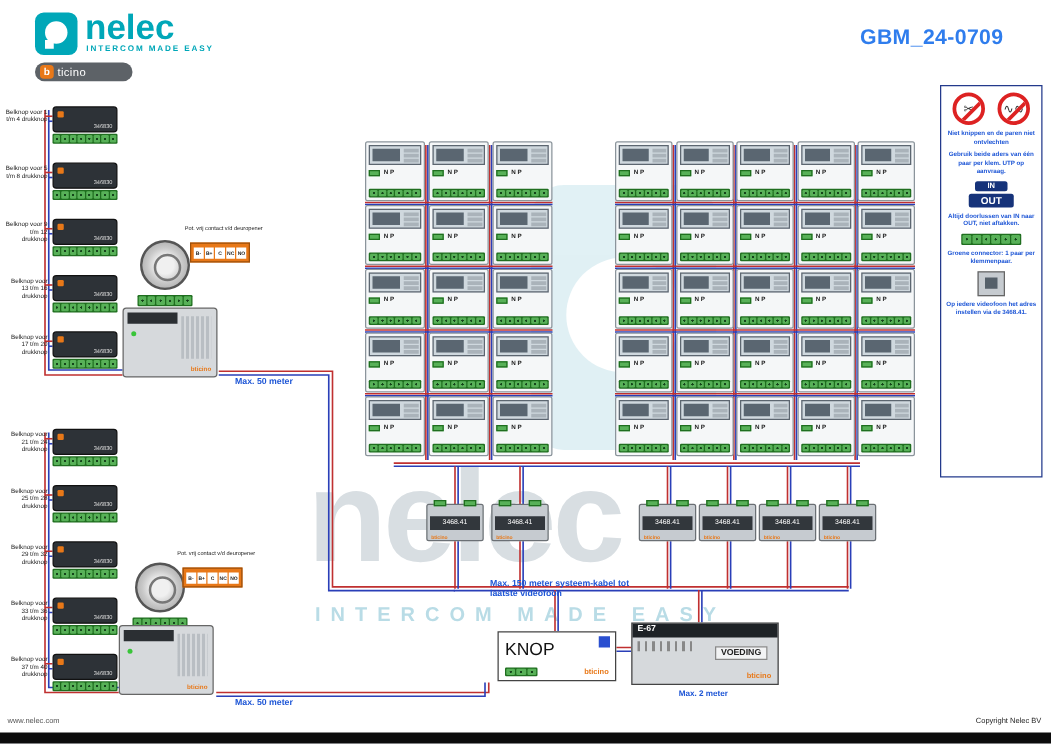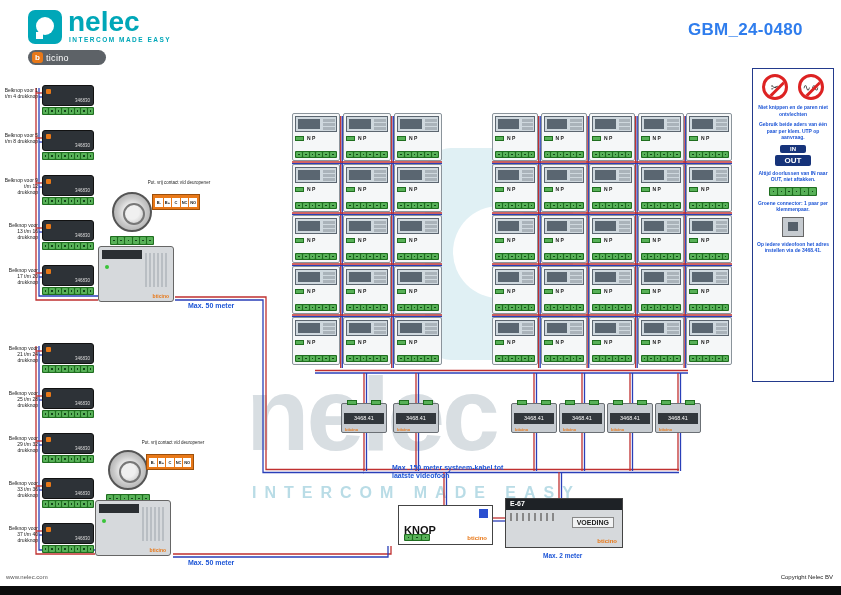--- a/index.html
+++ b/index.html
@@ -70,21 +70,21 @@
   
   .dist-row{position:absolute;z-index:2}
   .dist{position:absolute;top:0;width:46px;height:30px;background:#c6cbd0;border:1px solid #6b7075;border-radius:2px}
   .dist .stub{position:absolute;top:-4px;width:10px;height:5px;background:#58b158;border:1px solid #1f6e1f}
   .dist .s1{left:5px}.dist .s2{right:5px}
   .dist .band{position:absolute;left:2px;right:2px;top:9px;height:11px;background:#32373c;color:#fff;font-size:5.5px;text-align:center;line-height:11px}
   .dist .dbrand{position:absolute;left:3px;bottom:0;color:#e87818;font-size:4px;font-weight:bold}
 
   
   .knop{position:absolute;left:398px;top:505px;width:95px;height:40px;background:#fff;border:1.5px solid #444;z-index:2}
-  .knop-title{position:absolute;left:5px;top:18px;font-size:11px;font-weight:bold;color:#111}
+  .knop-title{position:absolute;left:5px;top:5px;font-size:14px;font-weight:normal;color:#111}
   .knop-blue{position:absolute;right:4px;top:3px;width:9px;height:9px;background:#2a4fd0}
   .knop-brand{position:absolute;right:5px;bottom:3px;color:#e87818;font-weight:bold;font-size:6px}
   .kstrip{position:absolute;left:5px;bottom:3px;width:26px;height:7px}
   .e67{position:absolute;left:505px;top:498px;width:118px;height:50px;background:#d6d9dc;border:1.5px solid #444;z-index:2}
   .e67-band{height:11px;background:#1e2226;color:#fff;font-size:7px;font-weight:bold;padding:1px 4px}
   .e67-terms{position:absolute;left:4px;top:14px;width:46px;height:8px;background:repeating-linear-gradient(90deg,#888 0 2px,#d6d9dc 2px 6px)}
   .e67-ved{position:absolute;right:8px;top:18px;background:#f2f3f4;border:1px solid #888;font-size:7px;font-weight:bold;color:#222;padding:1px 4px}
   .e67-brand{position:absolute;right:5px;bottom:3px;color:#e87818;font-weight:bold;font-size:6px}
 
   
@@ -113,21 +113,21 @@
 
 <div class="page">
 
   <div class="logo-icon"></div>
   <div class="brand-word">nelec</div>
   <div class="brand-tag">INTERCOM MADE EASY</div>
   <div class="bticino-bar">
     <span class="bticino-b">b</span>
     <span class="bticino-word">ticino</span>
   </div>
-  <div class="doc-title">GBM_24-0480</div>
+  <div class="doc-title">GBM_24-0709</div>
 
   <div class="wm-mark"></div>
   <div class="wm-word">nelec</div>
   <div class="wm-tag">INTERCOM MADE EASY</div>
 
   <svg id="wires" width="841" height="595">
       <path d="M36 88 V300 H98" stroke="#c03030" fill="none" stroke-width="1.3"></path>
       <path d="M39 88 V296 H98" stroke="#2a3fb8" fill="none" stroke-width="1.3"></path>
       <path d="M36 346 V554 H95" stroke="#c03030" fill="none" stroke-width="1.3"></path>
       <path d="M39 346 V550 H95" stroke="#2a3fb8" fill="none" stroke-width="1.3"></path>

